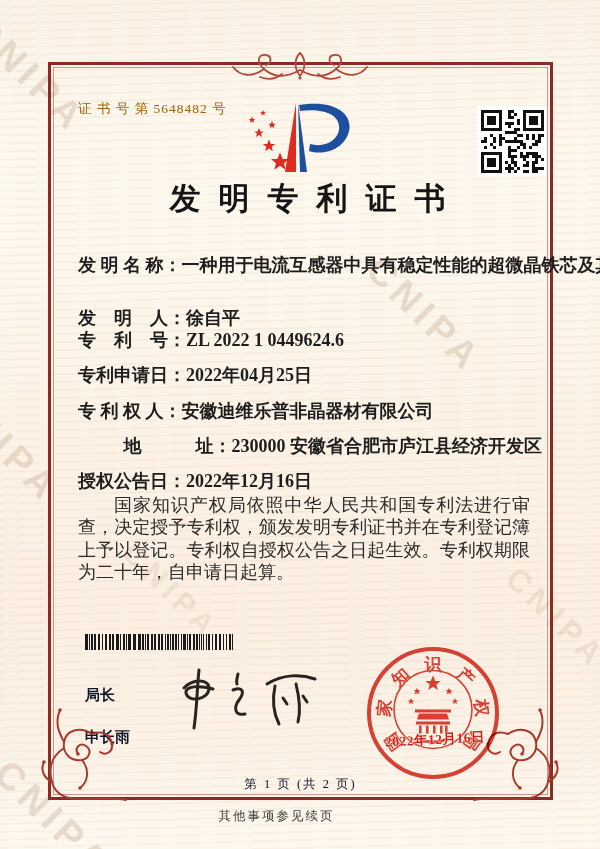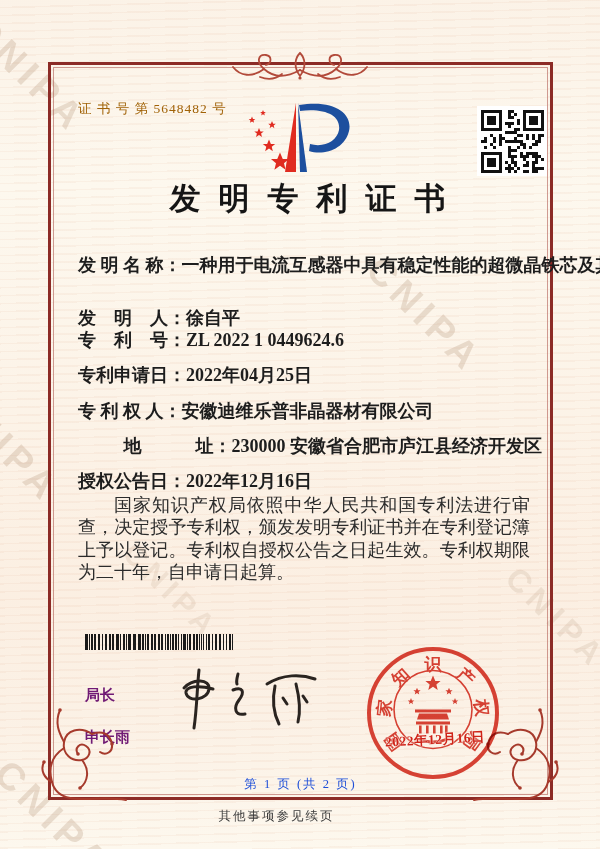--- a/index.html
+++ b/index.html
@@ -36,33 +36,33 @@
     font-size:31px;font-weight:700;color:#151515;letter-spacing:18px;text-indent:18px;
   }
   .frow{position:absolute;left:78px;right:58px;z-index:3;font-size:18px;color:#1d1d1d;white-space:nowrap;}
   .flabel{display:inline-block;min-width:92px;font-weight:700;}
   .fvalue{font-weight:700;}
   .fpair2{position:absolute;left:230px;top:0;}
   .paras{position:absolute;left:78px;width:452px;top:494px;z-index:3;
     font-size:18px;line-height:22.4px;color:#2b2b2b;text-align:justify;}
   .paras p{margin:0;text-indent:2em;}
   .barcode{position:absolute;left:85px;top:634px;z-index:3;}
-  .signoff{position:absolute;left:85px;top:686px;z-index:3;font-size:15px;font-weight:700;color:#701a75;}
+  .signoff{position:absolute;left:85px;top:686px;z-index:3;font-size:15px;font-weight:700;color:#0f172a;}
   .signoff .line2{margin-top:23px;}
   .signature{position:absolute;left:175px;top:662px;z-index:3;}
   .seal{position:absolute;left:367px;top:647px;width:132px;height:132px;z-index:4;
     border-radius:50%;border:4px solid #d6372a;box-sizing:border-box;opacity:.93;mix-blend-mode:multiply;}
   .seal-char{position:absolute;left:50%;top:50%;width:18px;height:18px;margin:-9px 0 0 -9px;
     font-size:17px;font-weight:700;color:#d6372a;text-align:center;line-height:18px;}
   .seal-emblem{position:absolute;left:50%;top:50%;transform:translate(-50%,-54%);}
   .seal-date{position:absolute;left:360px;top:731px;width:150px;z-index:5;text-align:center;
     font-size:13.5px;font-weight:700;color:#cf2318;letter-spacing:.5px;transform:rotate(-3deg);
     text-shadow:0 0 2px rgba(255,252,245,.95), 0 0 1px rgba(255,252,245,.9);}
   .page-no{position:absolute;left:48px;width:505px;top:776px;z-index:3;text-align:center;
-    font-size:12.5px;color:#1d4ed8;letter-spacing:2px;}
+    font-size:12.5px;color:#0f172a;letter-spacing:2px;}
   .foot-note{position:absolute;left:0;width:553px;top:808px;z-index:3;text-align:center;
     font-size:12.5px;color:#3a3a3a;letter-spacing:2px;}
   .corner{position:absolute;z-index:4;pointer-events:none;}
   .crest{position:absolute;left:230px;top:49px;z-index:4;pointer-events:none;}
 </style>
 </head>
 <body>
 
 <span class="wm" style="left:-8px;top:8px;">CNIPA</span>
 <span class="wm" style="left:388px;top:248px;">CNIPA</span>

